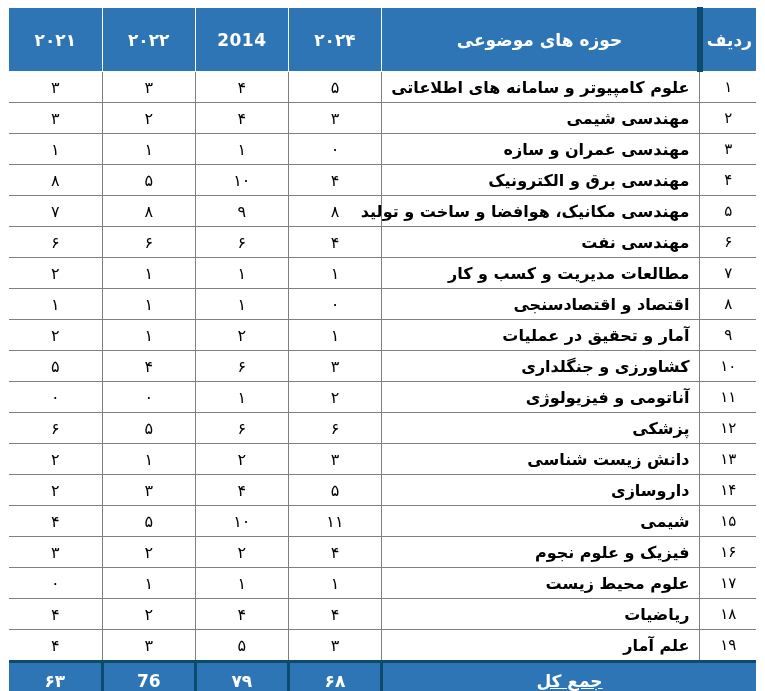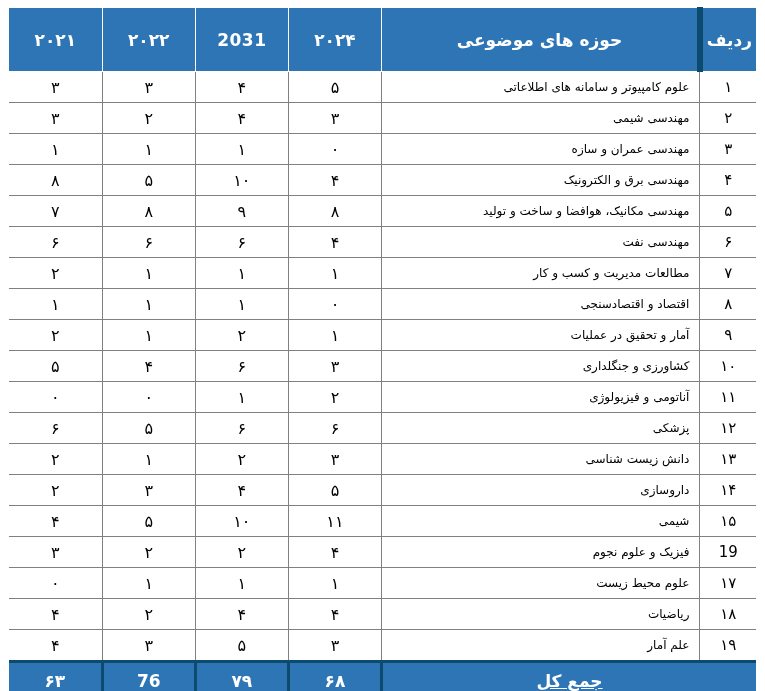--- a/index.html
+++ b/index.html
@@ -60,22 +60,22 @@
     background: #ffffff;
     padding: 0 6px;
   }
   tbody td.cell-rowno {
     text-align: center;
     font-size: 15px;
     border-right: none;
   }
   tbody td.cell-subject {
     text-align: right;
-    font-weight: normal;
-    font-size: 12px;
+    font-weight: bold;
+    font-size: 16px;
     padding-right: 10px;
     white-space: nowrap;
   }
   tbody td.cell-value {
     text-align: center;
     font-size: 16px;
   }
   tbody td.cell-value-last {
     border-left: none;
   }
@@ -112,21 +112,21 @@
       <col class="c-year">
       <col class="c-year">
       <col class="c-year">
       <col class="c-year">
     </colgroup>
     <thead>
       <tr>
         <th class="th-rowno">ردیف</th>
         <th>حوزه های موضوعی</th>
         <th>۲۰۲۴</th>
-        <th>2031</th>
+        <th>2014</th>
         <th>۲۰۲۲</th>
         <th class="th-year-last">۲۰۲۱</th>
       </tr>
     </thead>
     <tbody id="table-body">
         <tr>
           <td class="cell-rowno">۱</td>
           <td class="cell-subject">علوم کامپیوتر و سامانه های اطلاعاتی</td>
           <td class="cell-value">۵</td>
           <td class="cell-value">۴</td>
@@ -239,21 +239,21 @@
         </tr>
         <tr>
           <td class="cell-rowno">۱۵</td>
           <td class="cell-subject">شیمی</td>
           <td class="cell-value">۱۱</td>
           <td class="cell-value">۱۰</td>
           <td class="cell-value">۵</td>
           <td class="cell-value cell-value-last">۴</td>
         </tr>
         <tr>
-          <td class="cell-rowno">19</td>
+          <td class="cell-rowno">۱۶</td>
           <td class="cell-subject">فیزیک و علوم نجوم</td>
           <td class="cell-value">۴</td>
           <td class="cell-value">۲</td>
           <td class="cell-value">۲</td>
           <td class="cell-value cell-value-last">۳</td>
         </tr>
         <tr>
           <td class="cell-rowno">۱۷</td>
           <td class="cell-subject">علوم محیط زیست</td>
           <td class="cell-value">۱</td>

